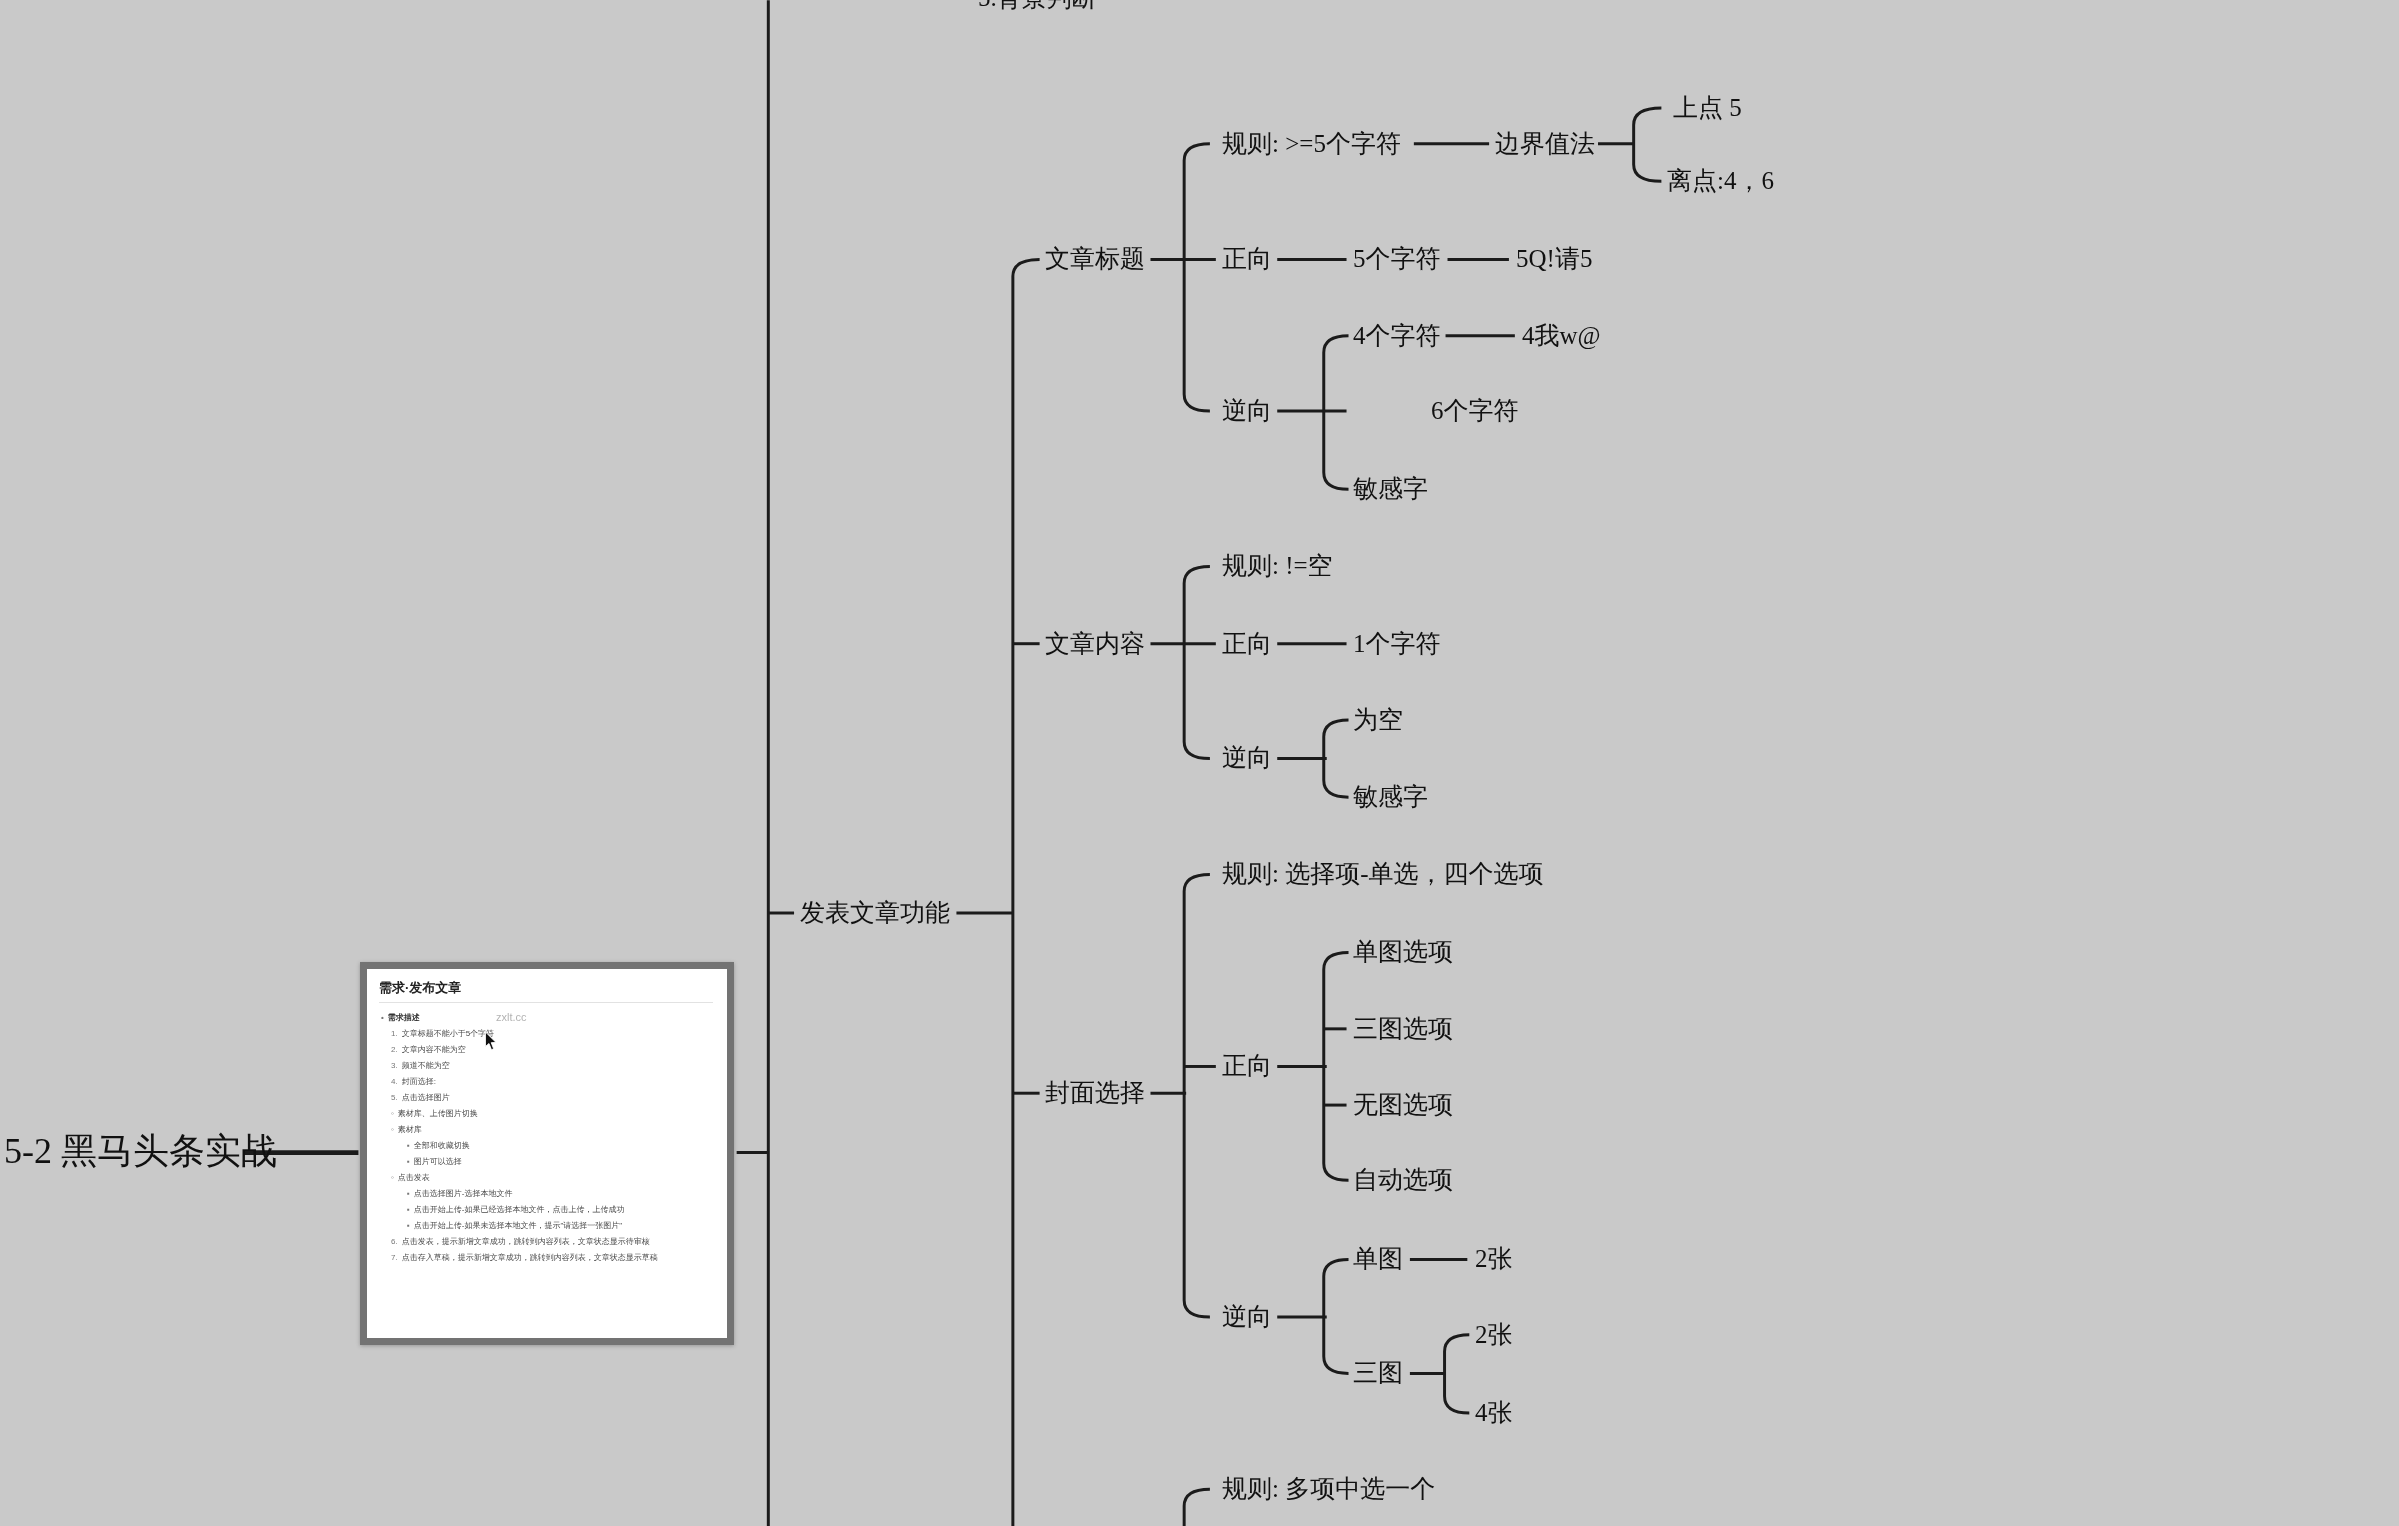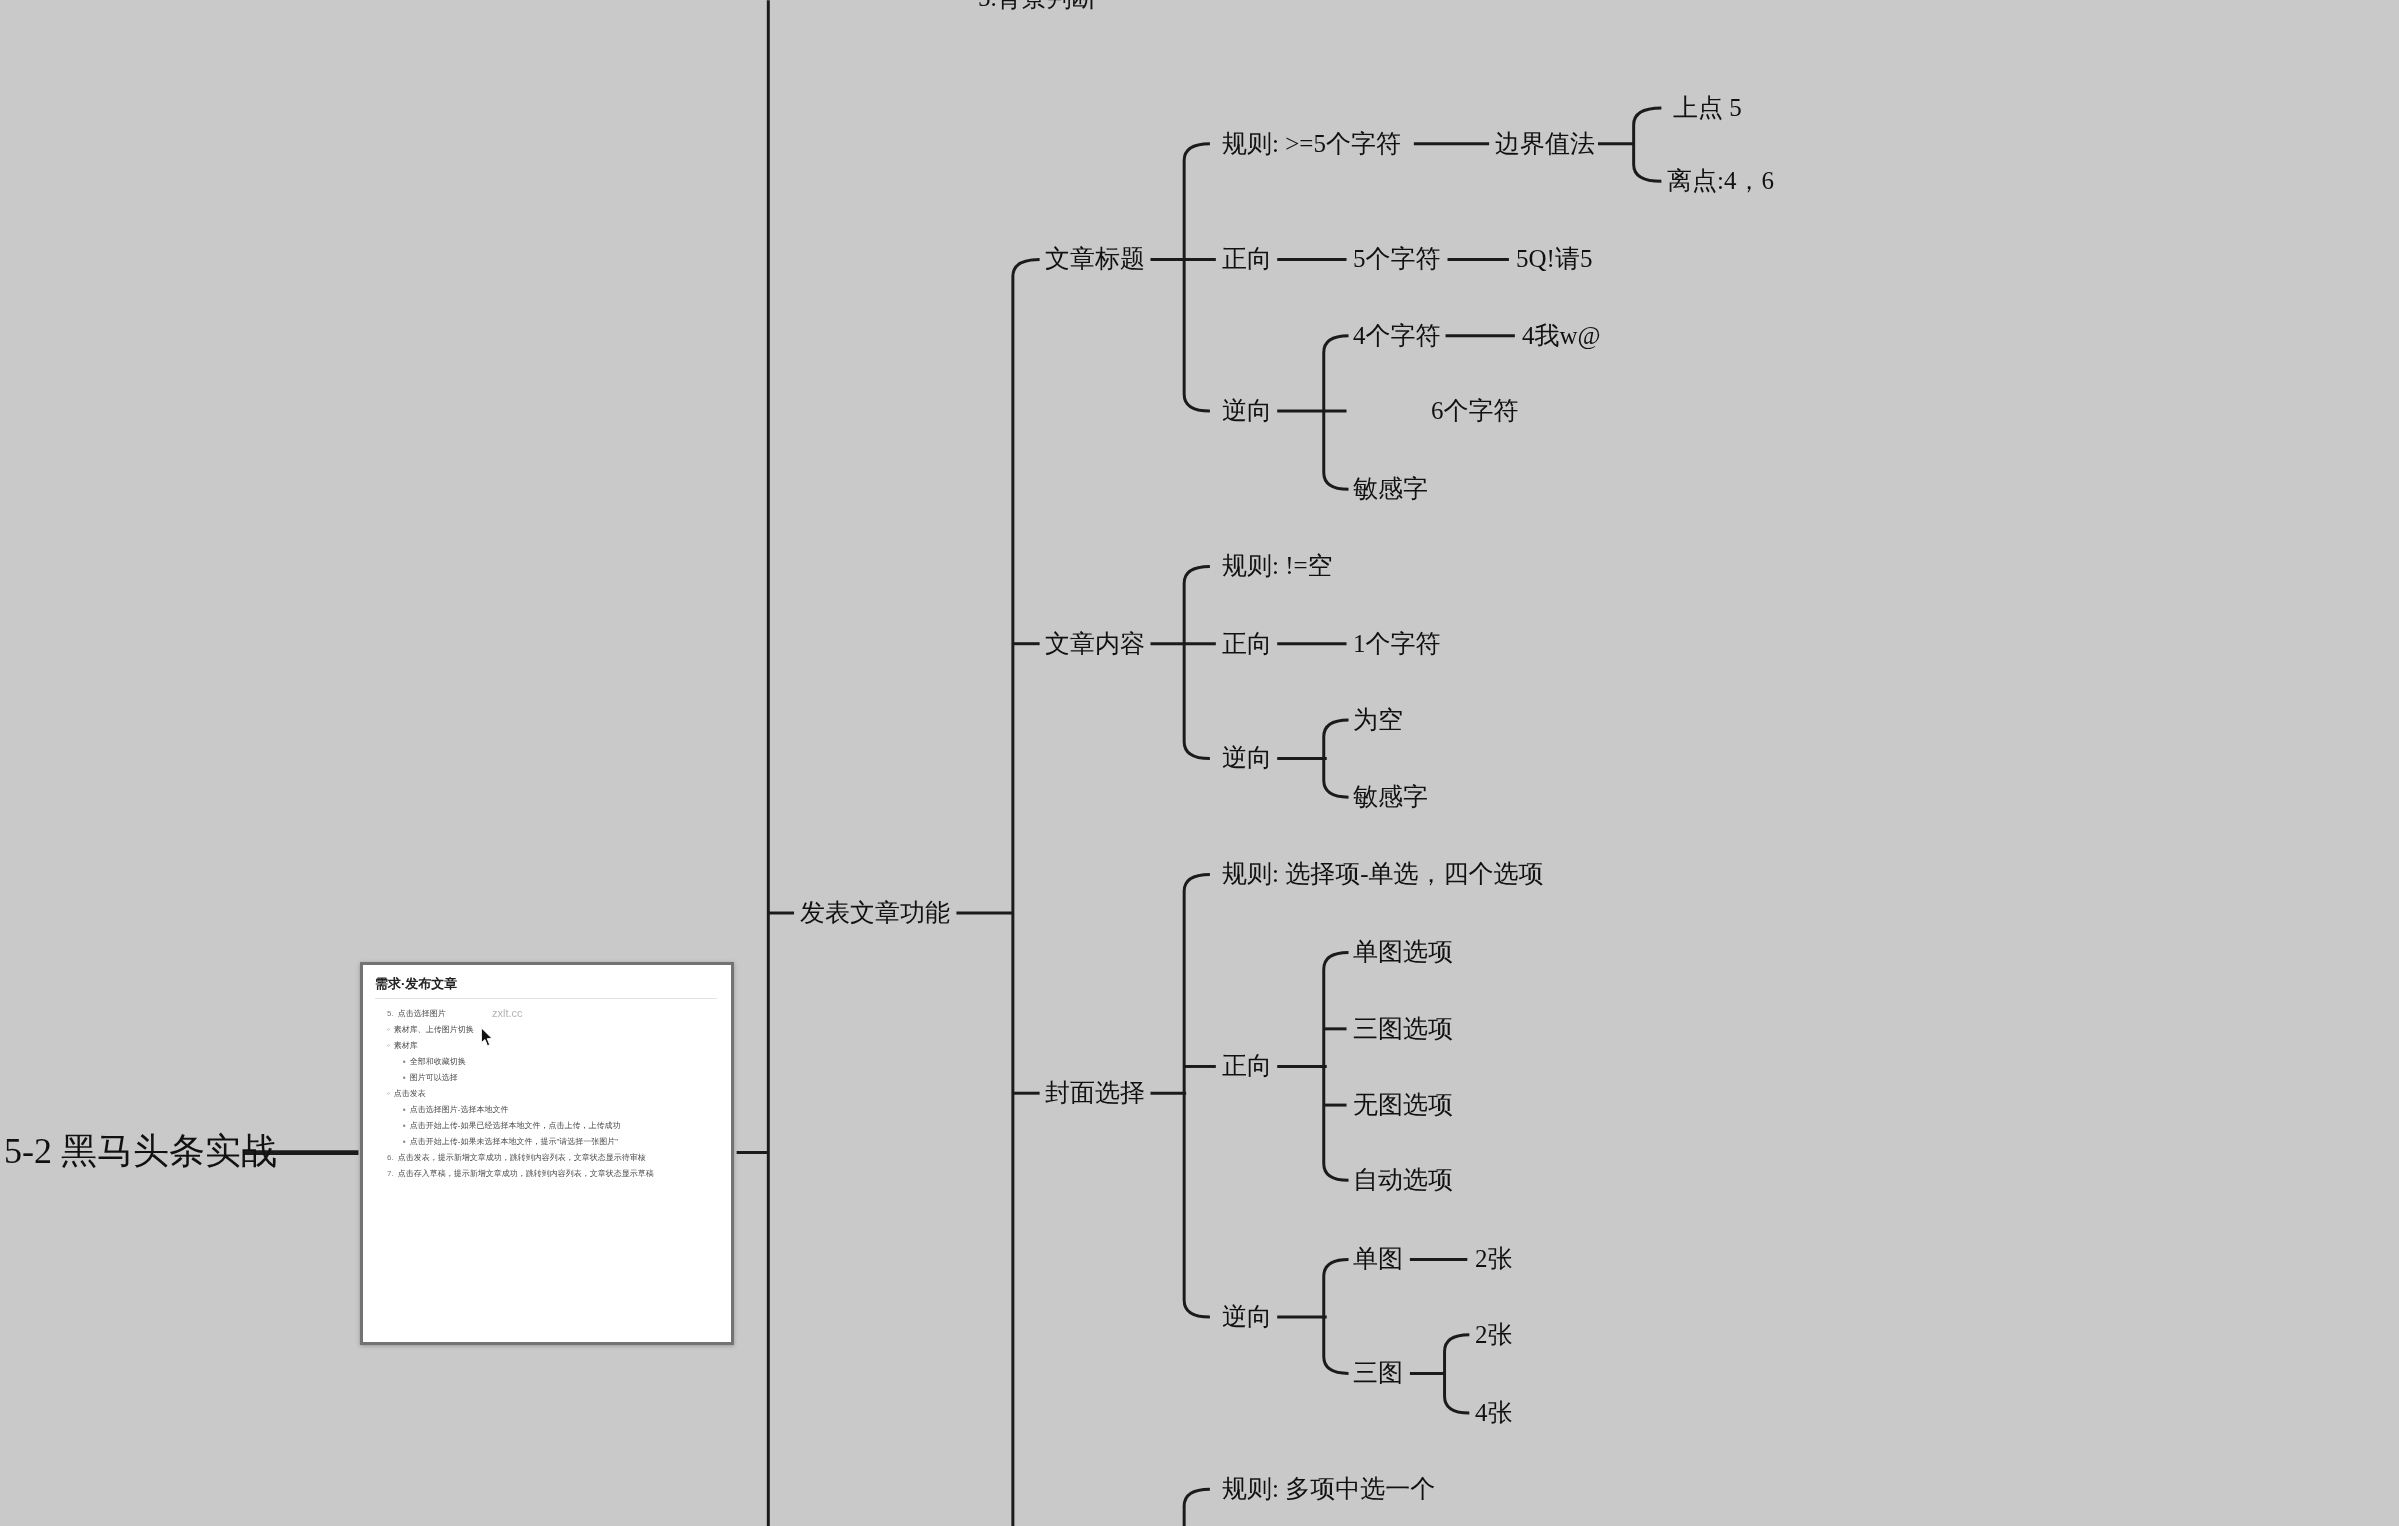--- a/index.html
+++ b/index.html
@@ -24,21 +24,21 @@
   }
   .topic.root{font-size:36px;}
   .topic.partial{transform:none;}
 
   
   .req-card{
     position:absolute;
     left:360px;top:962px;
     width:374px;height:383px;
     background:#ffffff;
-    border:3px solid #737373;
+    border:7px solid #737373;
     box-shadow:0 1px 4px rgba(0,0,0,.25);
     box-sizing:border-box;
     padding:10px 14px 8px 12px;
     overflow:hidden;
     font-family:"Liberation Sans","DejaVu Sans",sans-serif;
   }
   .req-title{
     font-size:13px;font-weight:bold;color:#222;
     border-bottom:1px solid #e2e2e2;
     padding-bottom:5px;margin-bottom:7px;
@@ -160,20 +160,27 @@
   <div class="topic" style="left:1353px;top:1373px">三图</div>
   <div class="topic" style="left:1475px;top:1335px">2张</div>
   <div class="topic" style="left:1475px;top:1413px">4张</div>
 
   <div class="topic" style="left:1222px;top:1489px">规则: 多项中选一个</div>
 
   <div class="req-card">
     <div class="req-title">需求·发布文章</div>
     <div class="req-watermark">zxlt.cc</div>
     <div class="doc-lines">
+        <div class="doc-line indent-0"><span class="doc-marker">•</span><span>需求描述</span></div>
+        <div class="doc-line indent-1"><span class="doc-marker">1.</span><span>文章标题不能小于5个字符</span></div>
+        <div class="doc-line indent-1"><span class="doc-marker">2.</span><span>文章内容不能为空</span></div>
+        <div class="doc-line indent-1"><span class="doc-marker">3.</span><span>频道不能为空</span></div>
+        <div class="doc-line indent-1"><span class="doc-marker">4.</span><span>封面选择:</span></div>
+      </div>
+    <div class="doc-lines">
         <div class="doc-line indent-1"><span class="doc-marker">5.</span><span>点击选择图片</span></div>
         <div class="doc-line indent-1"><span class="doc-marker">◦</span><span>素材库、上传图片切换</span></div>
         <div class="doc-line indent-1"><span class="doc-marker">◦</span><span>素材库</span></div>
         <div class="doc-line indent-2"><span class="doc-marker">▪</span><span>全部和收藏切换</span></div>
         <div class="doc-line indent-2"><span class="doc-marker">▪</span><span>图片可以选择</span></div>
         <div class="doc-line indent-1"><span class="doc-marker">◦</span><span>点击发表</span></div>
         <div class="doc-line indent-2"><span class="doc-marker">▪</span><span>点击选择图片-选择本地文件</span></div>
         <div class="doc-line indent-2"><span class="doc-marker">▪</span><span>点击开始上传-如果已经选择本地文件，点击上传，上传成功</span></div>
         <div class="doc-line indent-2"><span class="doc-marker">▪</span><span>点击开始上传-如果未选择本地文件，提示"请选择一张图片"</span></div>
         <div class="doc-line indent-1"><span class="doc-marker">6.</span><span>点击发表，提示新增文章成功，跳转到内容列表，文章状态显示待审核</span></div>

